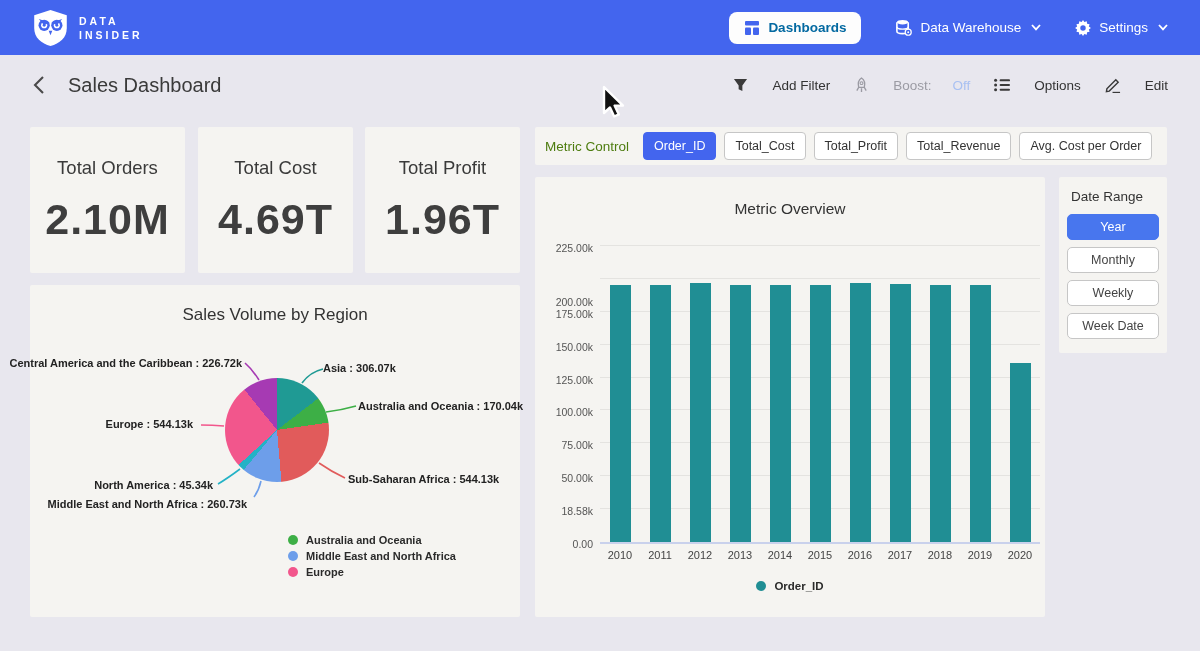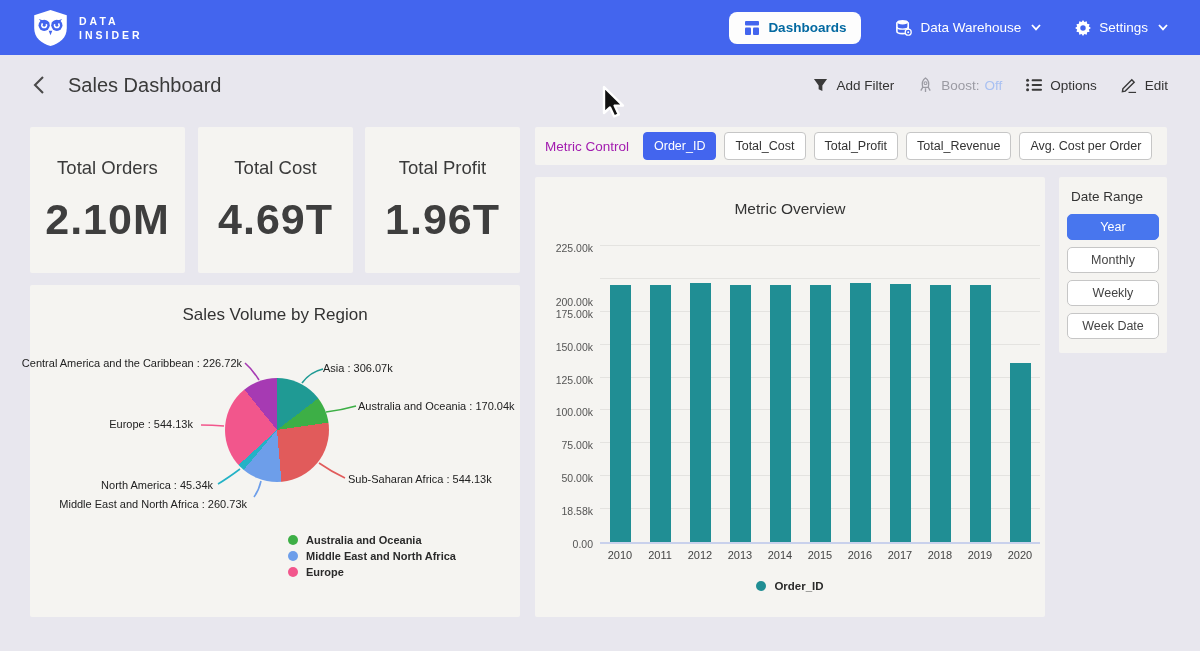--- a/index.html
+++ b/index.html
@@ -19,37 +19,37 @@
   .nav-item { display:flex; align-items:center; gap:8px; color:#fff; font-size:13.5px;
     font-weight:500; cursor:pointer; }
   .chev { margin-left:2px; }
 
   
   .page-header { position:absolute; left:0; top:55px; width:1200px; height:60px;
     display:flex; align-items:center; padding:0 32px; }
   .back-btn { width:22px; height:22px; margin-right:14px; cursor:pointer; display:flex; align-items:center; }
   .page-title { font-size:20px; font-weight:500; color:#3a3a3a; }
   .header-actions { margin-left:auto; display:flex; align-items:center; gap:24px; }
-  .h-action { display:flex; align-items:center; gap:8px; font-size:13.5px; font-weight:500;
+  .h-action { display:flex; align-items:center; gap:24px; font-size:13.5px; font-weight:500;
     color:#333; cursor:pointer; }
   .boost-label { color:#9b9ba3; }
   .boost-off  { color:#a9c1f2; }
 
   
   .card { position:absolute; background:#f5f4f1; border-radius:2px; }
 
   .kpi { width:155px; height:146px; top:127px; display:flex; flex-direction:column;
     align-items:center; justify-content:center; gap:16px; }
   .kpi-label { font-size:18.5px; font-weight:500; color:#3a3a3a; }
   .kpi-value { font-size:43px; font-weight:bold; color:#3e3e3e; letter-spacing:1px; }
 
   
   .metric-strip { left:535px; top:127px; width:632px; height:38px;
     display:flex; align-items:center; gap:8px; padding:0 10px; }
-  .metric-strip-label { font-size:13.5px; color:#a21caf; margin-right:6px; }
+  .metric-strip-label { font-size:13.5px; color:#4d7c0f; margin-right:6px; }
   .pill-btn { font-size:12.5px; color:#333; background:#fff; border:1px solid #c6c6c6;
     border-radius:4px; padding:6px 10px; cursor:pointer; font-family:"Liberation Sans", sans-serif; }
   .pill-btn.selected { background:#4365ee; border-color:#4365ee; color:#fff; }
 
   
   .chart-card { left:535px; top:177px; width:510px; height:440px; }
   .chart-title { position:absolute; top:23px; width:100%; text-align:center;
     font-size:15.5px; font-weight:500; color:#333; }
   .plot { position:absolute; left:65px; top:71px; width:440px; height:296px;
     border-bottom:2px solid #c9d1ec; }
@@ -73,21 +73,21 @@
   .date-btn { display:block; width:92px; height:26px; margin:0 0 7px 0; font-size:12.5px;
     color:#444; background:#fff; border:1px solid #c6c6c6; border-radius:5px; cursor:pointer;
     font-family:"Liberation Sans", sans-serif; }
   .date-btn.selected { background:#4876ee; border-color:#4876ee; color:#fff; }
 
   
   .pie-card { left:30px; top:285px; width:490px; height:332px; }
   .pie-title { position:absolute; top:20px; width:100%; text-align:center;
     font-size:17px; font-weight:500; color:#333; }
   .pie { position:absolute; left:195px; top:93px; width:104px; height:104px; border-radius:50%; }
-  .pie-label { position:absolute; font-size:11px; font-weight:normal; color:#222; white-space:nowrap; }
+  .pie-label { position:absolute; font-size:11px; font-weight:bold; color:#222; white-space:nowrap; }
   .leader-svg { position:absolute; left:0; top:0; pointer-events:none; }
   .pie-legend-col { position:absolute; display:flex; flex-direction:column; gap:5px; }
   .pie-legend-item { display:flex; align-items:center; gap:8px; font-size:11px;
     font-weight:bold; color:#2b2b2b; height:11px; }
 
   .cursor { position:absolute; left:598px; top:84px; pointer-events:none; z-index:99; }
 </style>
 </head>
 <body>
 

